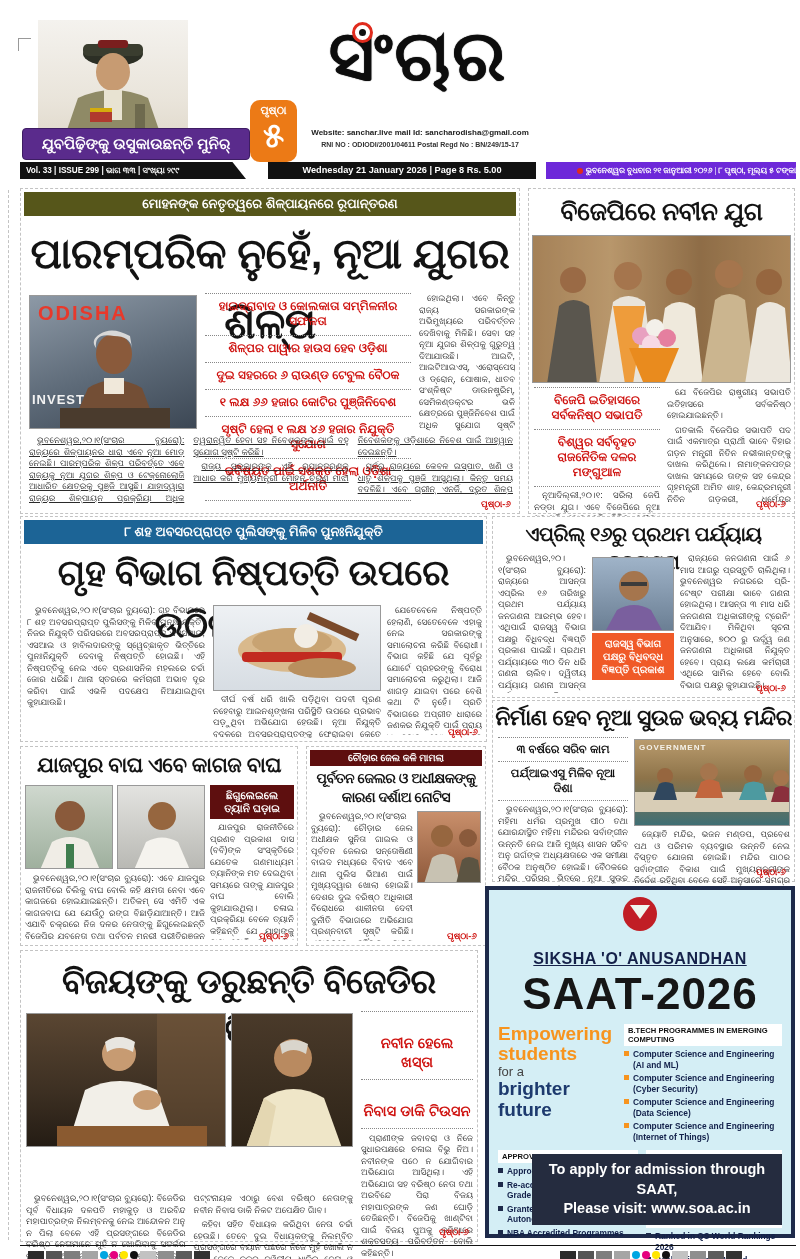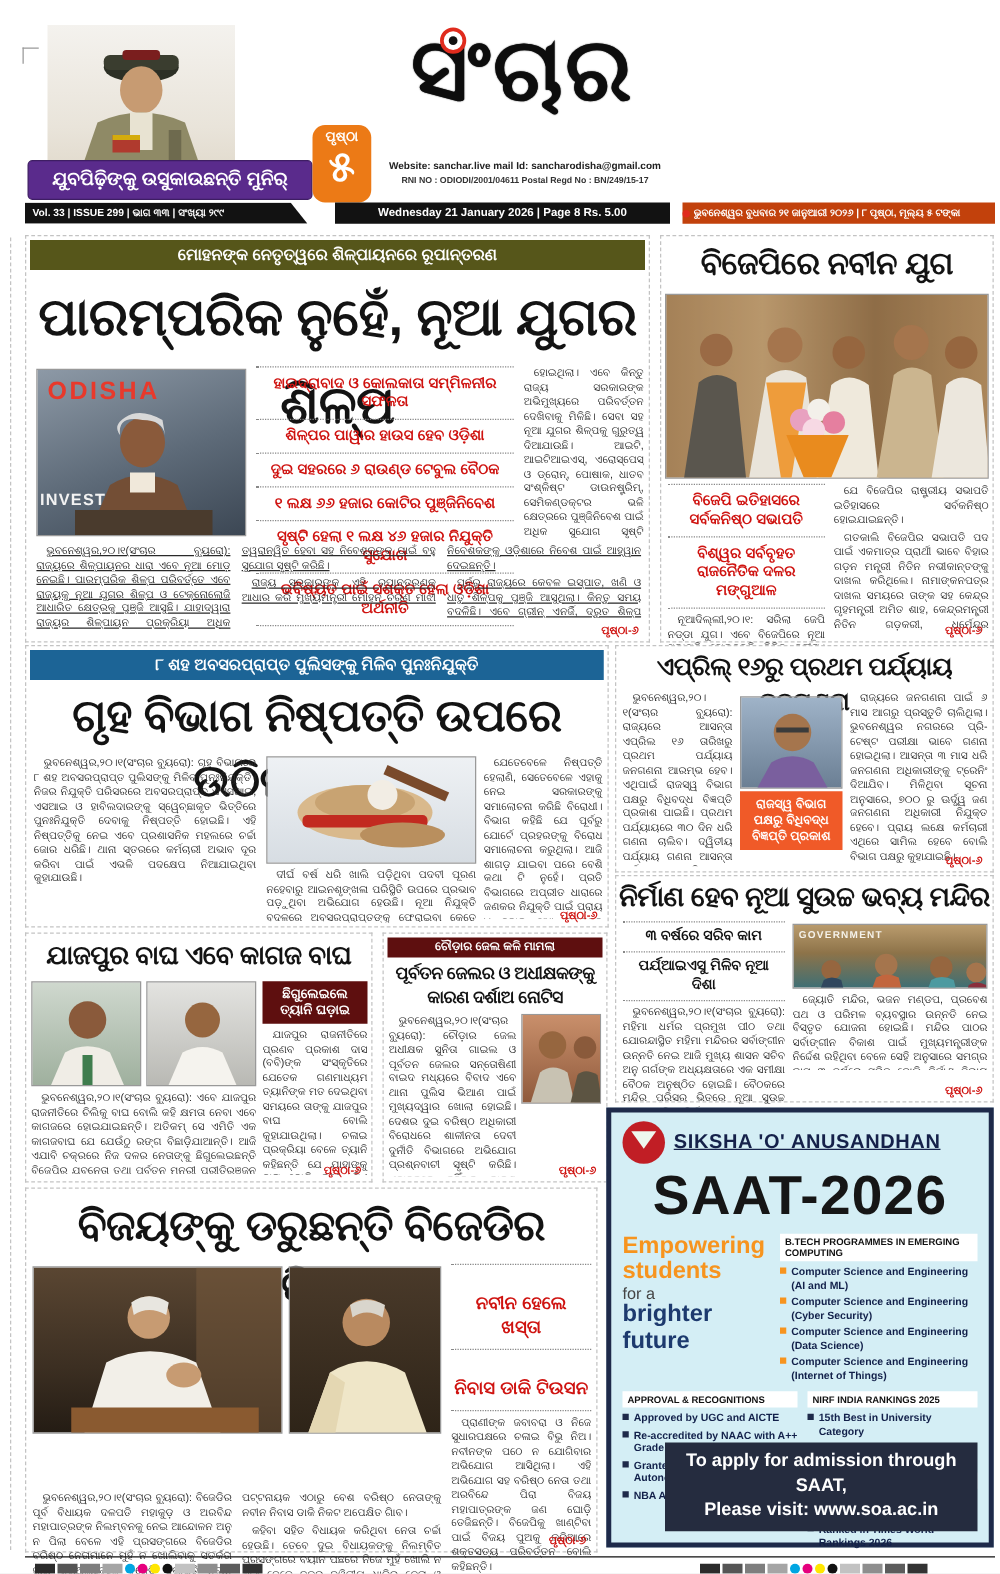--- a/index.html
+++ b/index.html
@@ -31,21 +31,21 @@
   .ptab .num{font-size:34px;font-weight:900;line-height:36px;}
   .logo-odia{font-size:70px;font-weight:900;color:#0d0d0d;letter-spacing:2px;line-height:84px;
              text-shadow:0 0 1px #000;}
   .logo-bar{background:#0d0d0d;color:#fff;font-weight:bold;font-size:12px;letter-spacing:5px;
             line-height:17px;text-align:center;}
   .contact{font-size:8px;font-weight:bold;color:#222;text-align:center;}
   .reg{font-size:7px;font-weight:bold;color:#333;text-align:center;}
   .dbar{height:17px;color:#fff;font-weight:bold;font-size:8.2px;line-height:17px;}
   .db-left{background:#121212;padding-left:6px;clip-path:polygon(0 0,94% 0,100% 100%,0 100%);}
   .db-center{background:#121212;text-align:center;font-size:9.2px;}
-  .db-right{background:#c2410c;text-align:left;font-size:8px;}
+  .db-right{background:#6d28d9;text-align:right;font-size:8px;font-family:Liberation Serif, serif;}
   .reddot{display:inline-block;width:6px;height:6px;border-radius:50%;background:#e02b1d;
           margin-right:3px;vertical-align:middle;}
   .logo-dot{width:15px;height:15px;border:3px solid #e02b1d;border-radius:50%;background:#fff;}
   .logo-dot:after{content:"";display:block;width:7px;height:7px;background:#111;border-radius:50%;
                   margin:4px auto;}
   
   .cap-orange{background:#f05a28;color:#fff;font-weight:bold;font-size:10px;text-align:center;
               padding:4px 2px;line-height:1.3;}
   .box-maroon{background:#5e0f0f;color:#fff;font-weight:bold;font-size:10.5px;text-align:center;
               padding:4px 2px;line-height:1.25;}
@@ -262,21 +262,21 @@
     <div style="position:absolute;left:5px;top:36px;width:130px;">
       <div style="border-top:1px dotted #888;">
           <div class="sub-black">୩ ବର୍ଷରେ ସରିବ କାମ</div>
           <div class="sub-black">ପର୍ଯ୍ଆଇଏସୁ ମିଳିବ ନୂଆ ଦିଶା</div>
         </div>
       <div class="body-txt" style="height:84px;margin-top:3px;">
           <p>ଭୁବନେଶ୍ୱର,୨୦।୧(ସଂଚାର ବ୍ୟୁରୋ): ମହିମା ଧର୍ମର ପ୍ରମୁଖ ପୀଠ ତଥା ଯୋରନ୍ଦାସ୍ଥିତ ମହିମା ମନ୍ଦିରର ସର୍ବାଙ୍ଗୀନ ଉନ୍ନତି ନେଇ ଆଜି ମୁଖ୍ୟ ଶାସନ ସଚିବ ଅନୁ ଗର୍ଗଙ୍କ ଅଧ୍ୟକ୍ଷତାରେ ଏକ ସମୀକ୍ଷା ବୈଠକ ଅନୁଷ୍ଠିତ ହୋଇଛି। ବୈଠକରେ ମନ୍ଦିର ପରିସର ଭିତରେ ନୂଆ ସୁଉଚ୍ଚ ଭବ୍ୟ ମନ୍ଦିର ନିର୍ମାଣ ନେଇ ଆଲୋଚନା ହୋଇଛି।</p>
         </div>
     </div>
     <div style="position:absolute;left:141px;top:38px;width:156px;">
-      <div class="ph-inline" style="width:156px;height:52px;background:linear-gradient(180deg,#b99b6d 0%,#8d7349 45%,#3f6f74 100%);">
+      <div class="ph-inline" style="width:156px;height:87px;background:linear-gradient(180deg,#b99b6d 0%,#8d7349 45%,#3f6f74 100%);">
         <div style="position:absolute;left:4px;top:3px;color:#f5f2ea;font-weight:bold;font-size:8px;letter-spacing:1px;">GOVERNMENT</div>
         <svg width="156" height="72" viewBox="0 0 156 72">
           <rect x="0" y="52" width="156" height="20" fill="#d8cdb6"></rect>
           <circle cx="30" cy="36" r="8" fill="#96663f"></circle>
             <path d="M18 60 L24 44 Q30 40 38 44 L42 60Z" fill="#30475e"></path>
           <circle cx="74" cy="32" r="9" fill="#a5754d"></circle>
             <path d="M60 58 L66 42 Q74 37 84 42 L88 58Z" fill="#c2663e"></path>
           <circle cx="118" cy="34" r="9" fill="#96663f"></circle>
             <path d="M104 60 L110 44 Q118 39 128 44 L132 60Z" fill="#4d9aa0"></path>
           <circle cx="146" cy="38" r="8" fill="#a5754d"></circle>
@@ -375,21 +375,21 @@
         </div>
     </div>
     <div class="body-txt cols-2" style="position:absolute;left:5px;top:202px;width:327px;height:84px;margin-top:40px;">
         <p>ଭୁବନେଶ୍ୱର,୨୦।୧(ସଂଚାର ବ୍ୟୁରୋ): ବିଜେଡିର ପୂର୍ବ ବିଧାୟକ ଦଳପତି ମହାକୁଡ଼ ଓ ଅରବିନ୍ଦ ମହାପାତ୍ରଙ୍କ ନିଲମ୍ବନକୁ ନେଇ ଆନ୍ଦୋଳନ ଅନୁ ନ ପିଲା ବେଳେ ଏହି ପ୍ରସଙ୍ଗରେ ବିଜେଡିର ବରିଷ୍ଠ ନେତାମାନେ ମୁହଁ ନ ଖୋଲିବାକୁ ସତର୍କତା ଜାରି କରିଥିଲାବେଳେ ବିଜେଡି ସଭାପତି ନବୀନ ପଟ୍ଟନାୟକ ଏଠାରୁ ବେଶ ବରିଷ୍ଠ ନେତାଙ୍କୁ ନବୀନ ନିବାସ ଡାକି ନିକଟ ଅପେକ୍ଷିତ ଗାିବ।</p>
         <p>କହିବା ସହିତ ବିଧାୟକ କରିଥିବା ନେତା ଚର୍ଚ୍ଚା ହେଉଛି। ତେବେ ଦୁଇ ବିଧାୟକଙ୍କୁ ନିଲମ୍ବିତ ପ୍ରସଙ୍ଗରେ ବୟାନ ପଛରେ ନିଜେ ମୁହଁ ଖୋଲି ନ ଥିବା ବେଳେ ଦଳର ଦ୍ୱିତୀୟ ଧାଡ଼ିର ନେତା ଓ ମୁଖପାତ୍ରମାନେ ଏହା ଉପରେ ସଫେଇ ଦେଉଛନ୍ତି। ତୁମ ନିଜକୁ କାହିଁ ଚାରି ପ୍ରସଙ୍ଗ କଥା କହିନାହିଁ। ପ୍ରସଙ୍ଗ ଦୁର୍ନୀତିଗ୍ରସ୍ତ ଓ ବିଶ୍ୱସଘାତକ, ଯିଏ ଦଳକୁ ଭାଙ୍ଗିବାର ଷଡ଼ଯନ୍ତ୍ର କରିବ, ସେମାନଙ୍କୁ ସହାୟତା ହେବ।</p>
       </div>
     <div class="pageref">ପୃଷ୍ଠା-୬</div>
   </div>
 
   <div class="ad" style="left:485px;top:886px;width:310px;height:352px;">
-    <div style="display:flex;align-items:center;gap:7px;">
+    <div style="display:flex;align-items:center;gap:19px;flex-direction:column;">
       <div class="soa-logo"></div>
       <div class="ad-title">SIKSHA 'O' ANUSANDHAN</div>
     </div>
     <div class="ad-saat" style="margin-top:2px;">SAAT-2026</div>
 
     <div style="display:flex;gap:8px;margin-top:6px;">
       <div style="width:118px;">
         <div class="emp1">Empowering</div>
         <div class="emp1">students</div>
         <div class="emp2">for a</div>

